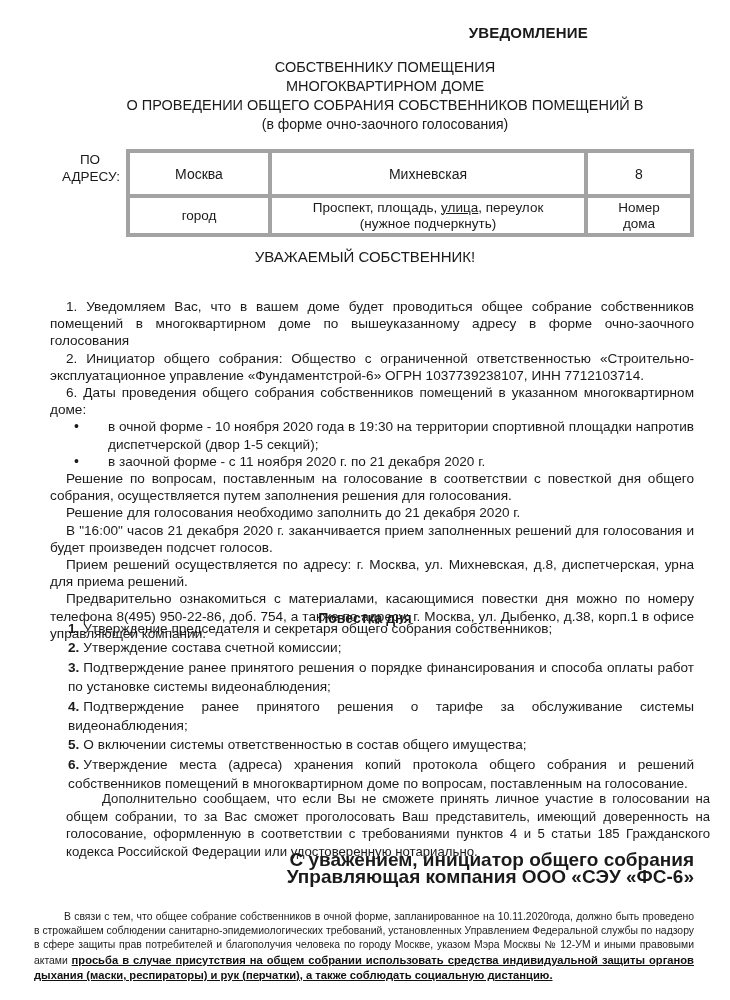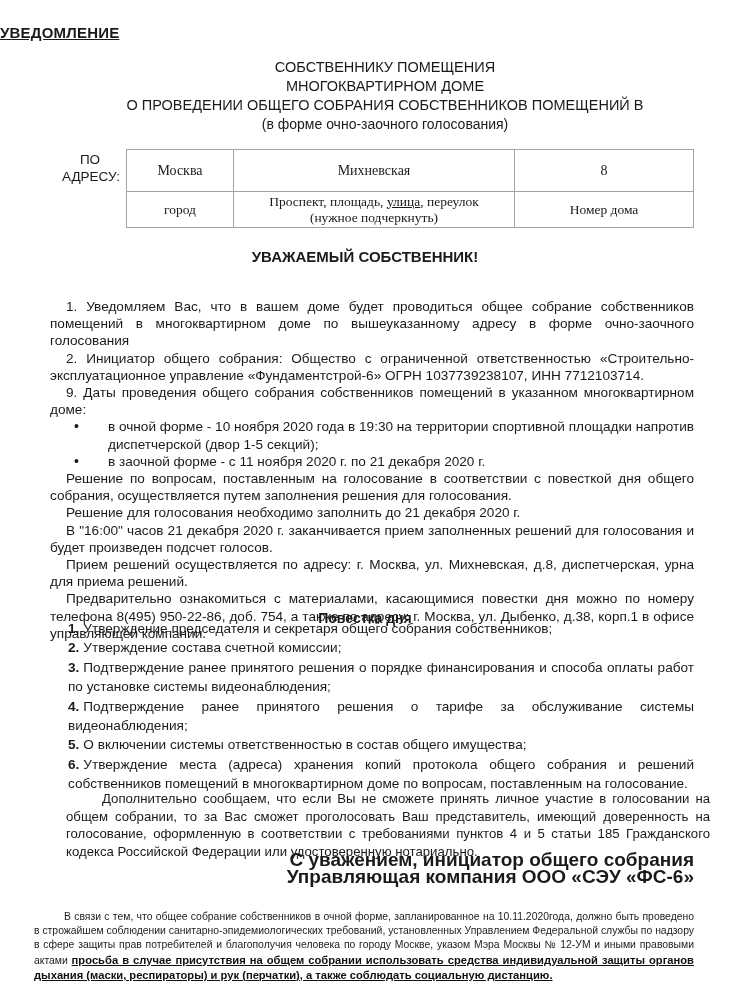--- a/index.html
+++ b/index.html
@@ -4,50 +4,50 @@
 <style>
   html, body { margin: 0; padding: 0; background: #ffffff; }
   body {
     width: 730px; height: 1000px; overflow: hidden; position: relative;
     font-family: "Liberation Sans", "DejaVu Sans", sans-serif;
     color: #1a1a1a;
   }
   .page { position: absolute; left: 0; top: 0; width: 730px; height: 1000px; }
 
   .title {
-    position: absolute; left: 0; top: 24px; width: 588px; text-align: left;
-    font-weight: bold; font-size: 15px; letter-spacing: 0.2px; text-decoration: underline;
+    position: absolute; left: 0; top: 24px; width: 588px; text-align: right;
+    font-weight: bold; font-size: 15px; letter-spacing: 0.2px;
   }
   .subtitle {
     position: absolute; left: 0; top: 58px; width: 730px; text-align: center;
     font-size: 14.5px; line-height: 19px; margin-left: 20px;
   }
   .subtitle div { white-space: nowrap; }
   .subtitle .paren { font-size: 14px; }
 
   .addr-label {
     position: absolute; left: 62px; top: 151px; width: 56px; text-align: center;
     font-size: 13.5px; line-height: 17px;
   }
   table.addr {
     position: absolute; left: 126px; top: 149px; width: 568px;
     border-collapse: collapse; font-size: 14px;
   }
   table.addr td {
-    border: 1px solid #a3a3a3; text-align: center; vertical-align: middle; padding: 0 4px; font-family: Liberation Serif, serif;
+    border: 4px solid #a3a3a3; text-align: center; vertical-align: middle; padding: 0 20px;
   }
   table.addr tr.r1 td { height: 41px; }
   table.addr tr.r2 td { height: 35px; line-height: 16px; font-size: 13.5px; }
   table.addr td.c1 { width: 98px; }
   table.addr td.c2 { width: 272px; }
   .u { text-decoration: underline; }
 
   .greeting {
     position: absolute; left: 0; top: 248px; width: 730px; text-align: center;
-    font-weight: bold; font-size: 15px;
+    font-weight: normal; font-size: 15px;
   }
 
   .body-text {
     position: absolute; left: 50px; top: 284px; width: 644px;
     font-size: 13.6px; line-height: 17.2px; text-align: justify; margin-top: 14px;
   }
   .body-text p { margin: 0; text-indent: 16px; }
   .body-text ul { margin: 0; padding-left: 58px; list-style: none; }
   .body-text ul li { position: relative; }
   .body-text ul li .bullet {
@@ -118,21 +118,21 @@
       <td class="c3">Номер дома</td>
     </tr>
   </tbody>
     </table>
 
   <div class="greeting">УВАЖАЕМЫЙ СОБСТВЕННИК!</div>
 
   <div class="body-text">
     <p>1. Уведомляем Вас, что в вашем доме будет проводиться общее собрание собственников помещений в многоквартирном доме по вышеуказанному адресу в форме очно-заочного голосования</p>
     <p>2. Инициатор общего собрания: Общество с ограниченной ответственностью «Строительно-эксплуатационное управление «Фундаментстрой-6» ОГРН 1037739238107, ИНН 7712103714.</p>
-    <p>9. Даты проведения общего собрания собственников помещений в указанном многоквартирном доме:</p>
+    <p>6. Даты проведения общего собрания собственников помещений в указанном многоквартирном доме:</p>
     <ul>
       <li><span class="bullet">•</span><span>в очной форме - 10 ноября 2020 года в 19:30 на территории спортивной площадки напротив диспетчерской (двор 1-5 секций);</span></li>
       <li><span class="bullet">•</span><span>в заочной форме - с 11 ноября 2020 г. по 21 декабря 2020 г.</span></li>
     </ul>
     <p>Решение по вопросам, поставленным на голосование в соответствии с повесткой дня общего собрания, осуществляется путем заполнения решения для голосования.</p>
     <p>Решение для голосования необходимо заполнить до 21 декабря 2020 г.</p>
     <p>В "16:00" часов 21 декабря 2020 г. заканчивается прием заполненных решений для голосования и будет произведен подсчет голосов.</p>
     <p>Прием решений осуществляется по адресу: г. Москва, ул. Михневская, д.8, диспетчерская, урна для приема решений.</p>
     <p>Предварительно ознакомиться с материалами, касающимися повестки дня можно по номеру телефона 8(495) 950-22-86, доб. 754, а также по адресу: г. Москва, ул. Дыбенко, д.38, корп.1 в офисе управляющей компании.</p>
   </div>

